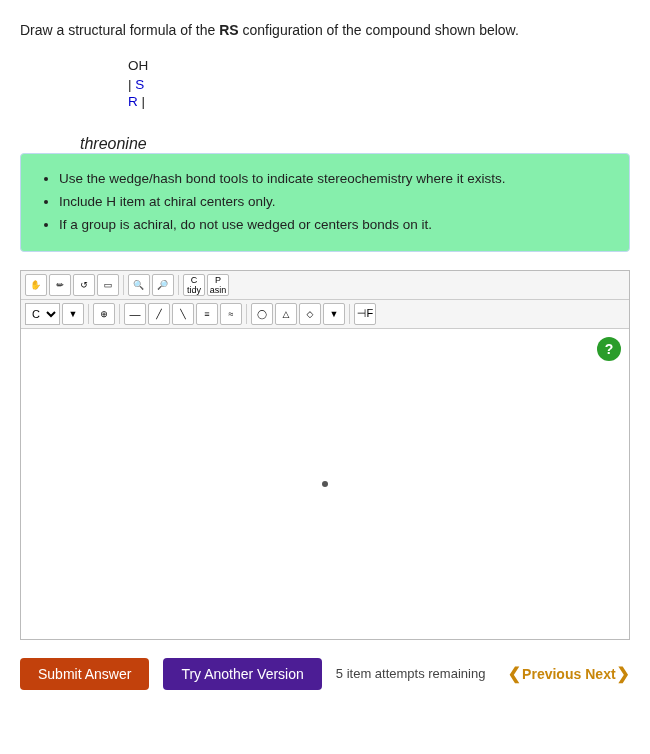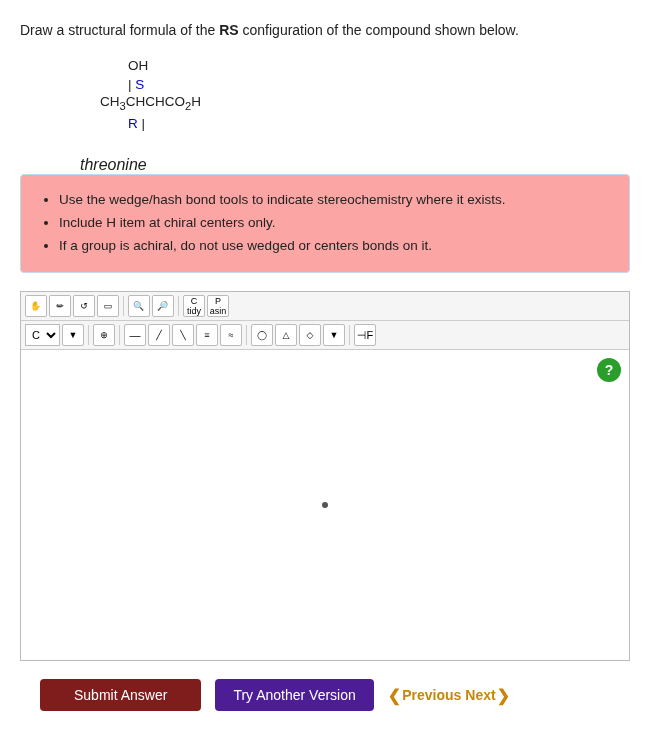--- a/index.html
+++ b/index.html
@@ -19,21 +19,21 @@
     }
     .question-text strong { font-weight: bold; }
     .compound-name {
       margin-top: 4px;
       margin-left: 60px;
       font-size: 16px;
       font-style: italic;
     }
     .instructions-box {
       border: 1px solid #c0d8f0;
-      background: #fca5a5;
+      background: #86efac;
       border-radius: 4px;
       padding: 14px 18px;
       margin-bottom: 18px;
       font-size: 13.5px;
       line-height: 1.7;
     }
     .instructions-box ul {
       list-style: disc;
       padding-left: 20px;
     }
@@ -124,28 +124,27 @@
       left: 50%;
       transform: translate(-50%, -50%);
     }
     .bottom-bar {
       display: flex;
       align-items: center;
       gap: 14px;
       margin-top: 4px;
     }
     .btn-submit {
-      background: #7f1d1d;
+      background: #c2410c;
       color: #fff;
       border: none;
-      padding: 8px 34px;
+      padding: 8px 18px;
       border-radius: 4px;
       font-size: 14px;
       cursor: pointer;
-      margin-left: 20px;
     }
     .btn-try {
       background: #4c1d95;
       color: #fff;
       border: none;
       padding: 8px 18px;
       border-radius: 4px;
       font-size: 14px;
       cursor: pointer;
     }
@@ -202,23 +201,20 @@
 <div class="struct-formula">
   
   <div style="display:flex; align-items:flex-end; padding-left:28px; line-height:1.4;">
     <span>OH</span>
   </div>
   <div style="display:flex; align-items:center; padding-left:28px; line-height:1.3;">
     <span>|&nbsp;</span>
     <span class="blue">S</span>
   </div>
   
-  <div style="line-height:1.4; white-space:nowrap;">
-    CH<sub>3</sub>CHCHCO<sub>2</sub>H
-  </div>
   
   <div style="display:flex; align-items:center; padding-left:28px; line-height:1.3;">
     <span class="blue">R</span>
     <span>&nbsp;|</span>
   </div>
 </div>
 <div class="compound-name">threonine</div>
 
 
 <div class="instructions-box">
@@ -274,20 +270,21 @@
     <div class="dot-indicator"></div>
     <button class="help-btn">?</button>
   </div>
 
 </div>
 
 
 <div class="bottom-bar">
   <button class="btn-submit">Submit Answer</button>
   <button class="btn-try">Try Another Version</button>
+  <span class="attempts-text">5 item attempts remaining</span>
   <div class="nav-btns">
     <button class="nav-prev">
       <span class="chevron-left">❮</span>
       <span>Previous</span>
     </button>
     <button class="nav-next">
       <span>Next</span>
       <span class="chevron-right">❯</span>
     </button>
   </div>

